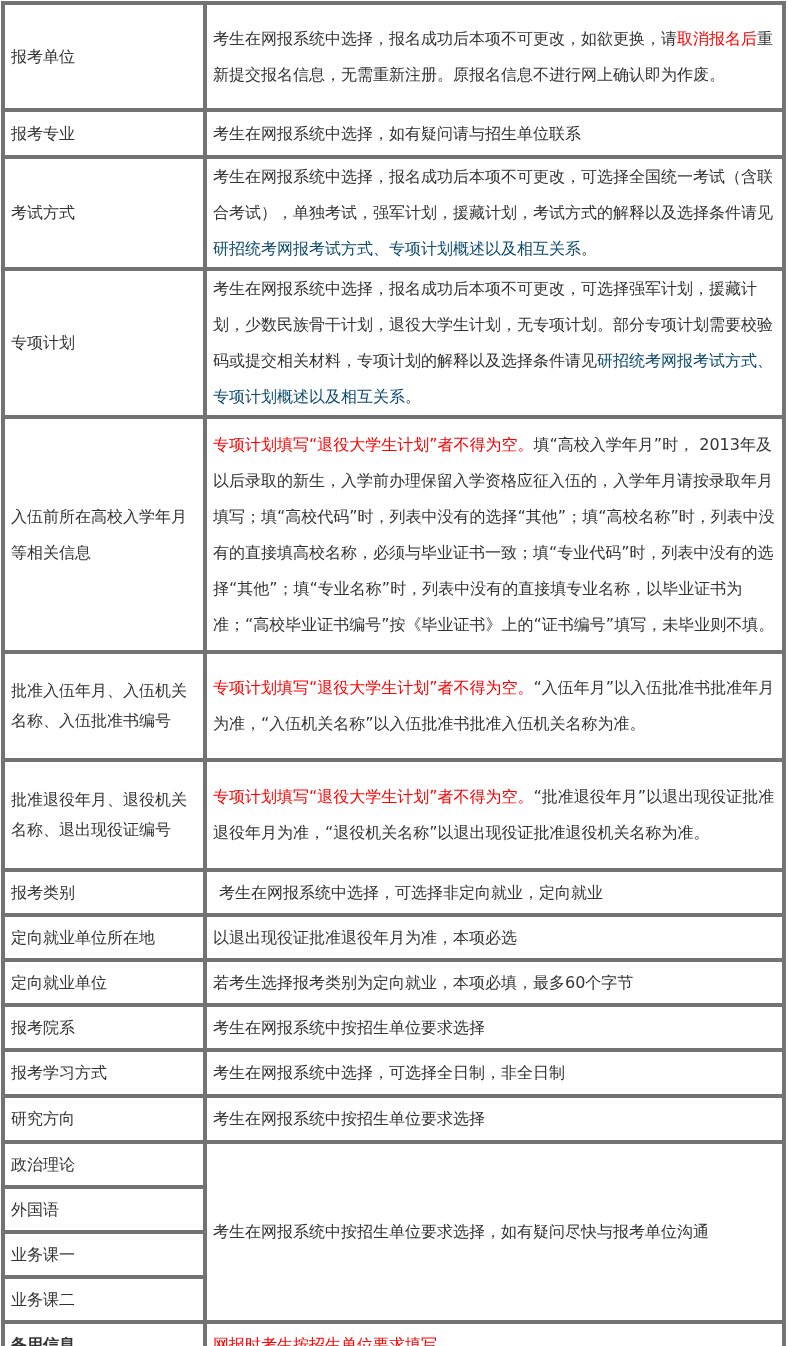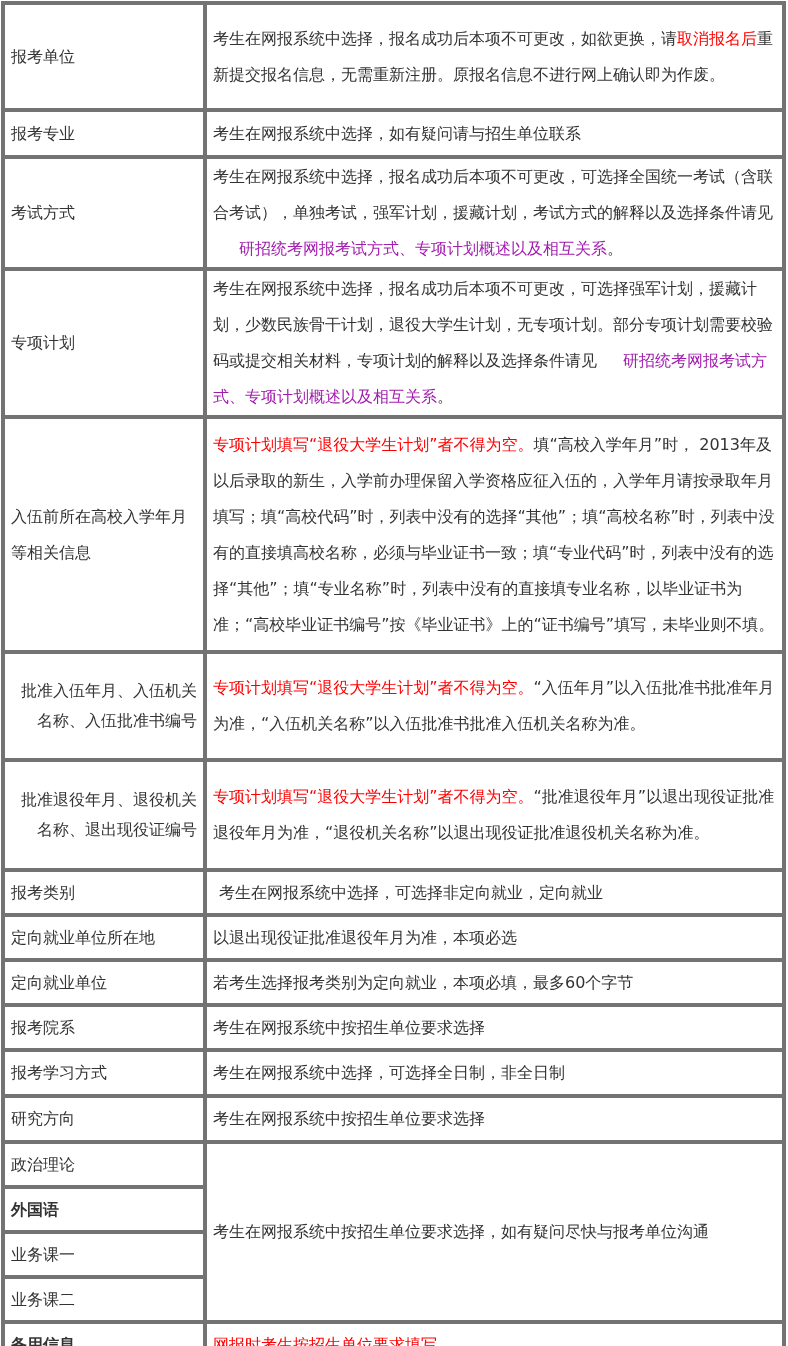--- a/index.html
+++ b/index.html
@@ -14,23 +14,23 @@
     table-layout: fixed;
   }
   td {
     border: 4px solid #737373;
     padding: 0 6px;
     vertical-align: middle;
     line-height: 36px;
     word-break: break-all;
   }
   td.label { width: 186px; }
-  td.tall-label { line-height: 30px; text-align: right; }
+  td.tall-label { line-height: 30px; }
   .red { color: #ff0000; }
-  .blue { color: #a21caf; margin-left: 26px; }
+  .blue { color: #0c4a6e; }
 </style>
 </head>
 <body>
 
 <table>
   <tbody id="tbody">
       <tr>
         <td class="label" style="height: 103px;">报考单位</td>
         <td><span>考生在网报系统中选择，报名成功后本项不可更改，如欲更换，请</span><span class="red">取消报名后</span><span>重新提交报名信息，无需重新注册。原报名信息不进行网上确认即为作废。</span></td>
       </tr>
@@ -80,21 +80,21 @@
       </tr>
       <tr>
         <td class="label" style="height: 42px; line-height: 22px;">研究方向</td>
         <td style="line-height: 22px;"><span>考生在网报系统中按招生单位要求选择</span></td>
       </tr>
       <tr>
         <td class="label" style="height: 41px; line-height: 22px;">政治理论</td>
         <td rowspan="4" style="line-height: 22px;">考生在网报系统中按招生单位要求选择，如有疑问尽快与报考单位沟通</td>
       </tr>
       <tr>
-        <td class="label" style="height: 41px; line-height: 22px; font-weight: bold;">外国语</td>
+        <td class="label" style="height: 41px; line-height: 22px;">外国语</td>
       </tr>
       <tr>
         <td class="label" style="height: 41px; line-height: 22px;">业务课一</td>
       </tr>
       <tr>
         <td class="label" style="height: 41px; line-height: 22px;">业务课二</td>
       </tr>
       <tr>
         <td class="label" style="height: 41px; line-height: 22px; font-weight: bold;">备用信息</td>
         <td class="red" style="line-height: 22px;">网报时考生按招生单位要求填写</td>

